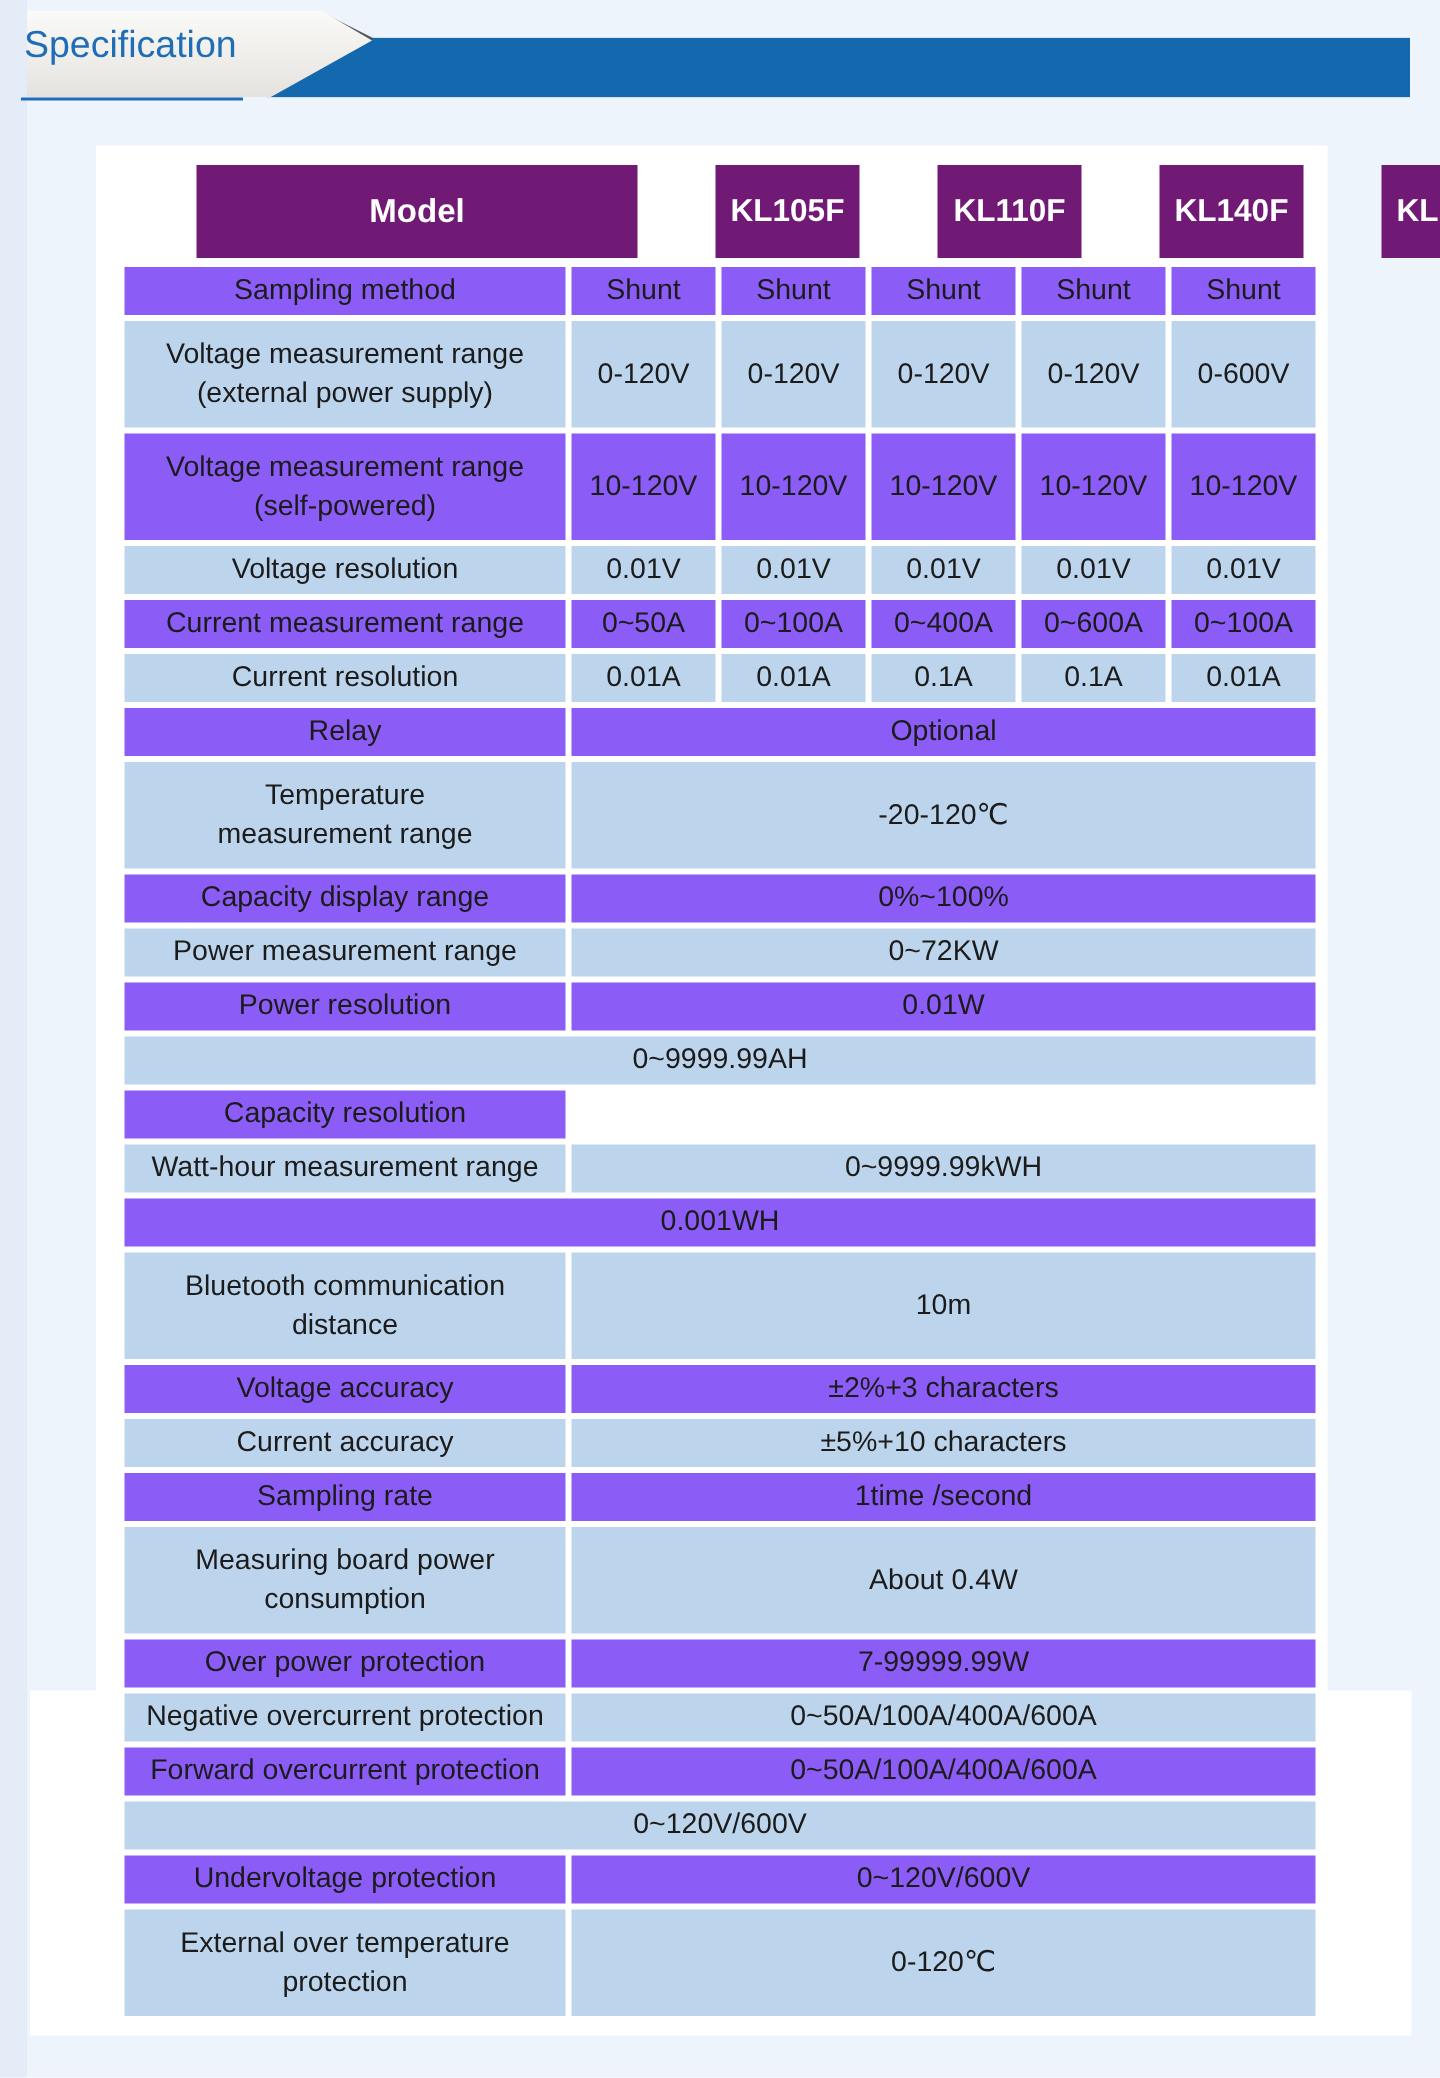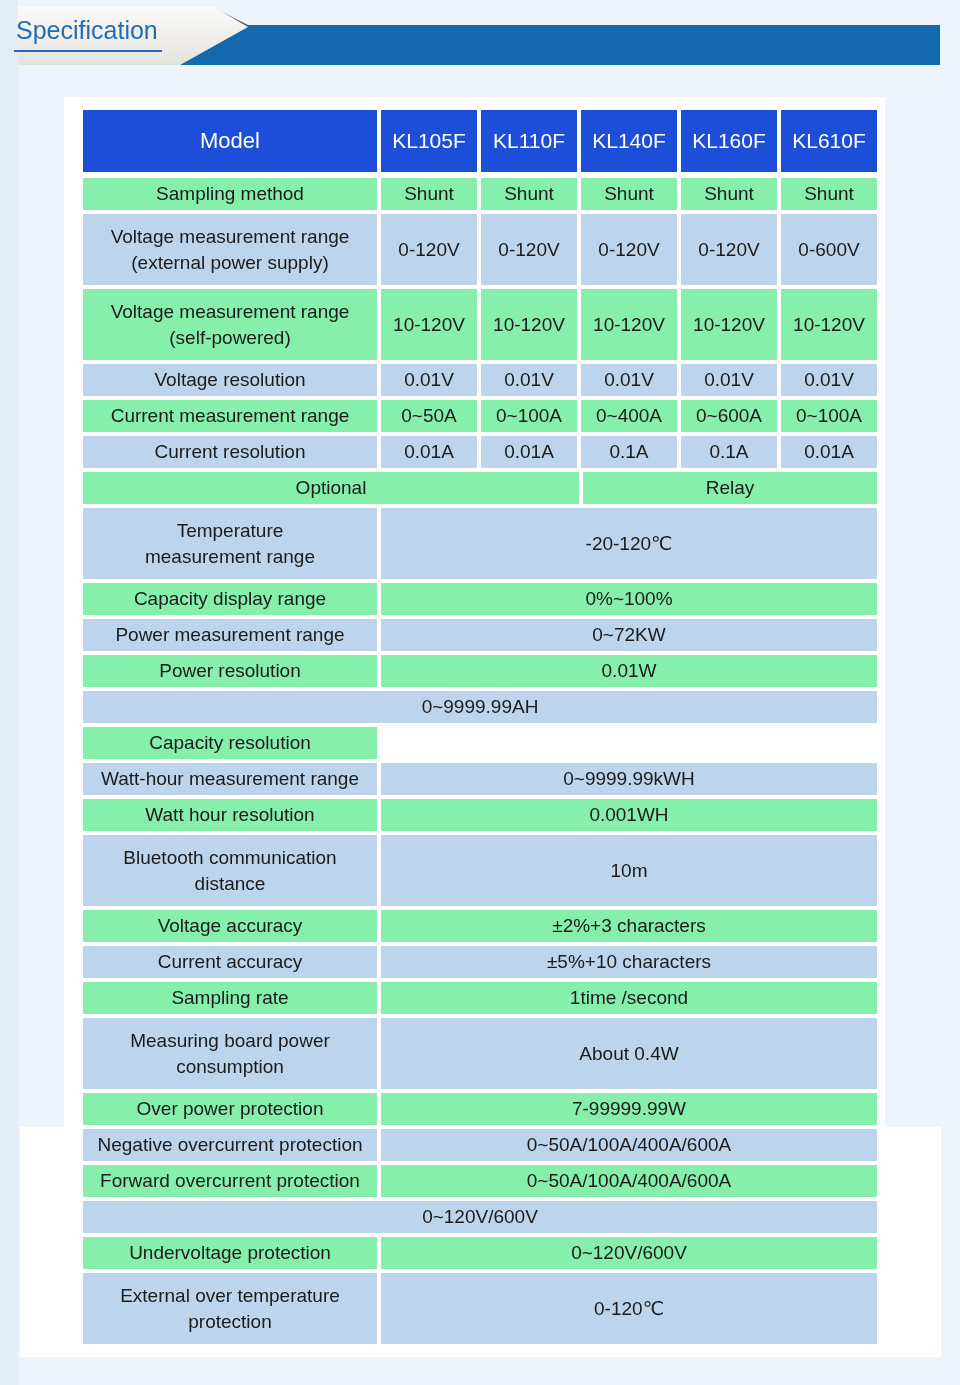--- a/index.html
+++ b/index.html
@@ -38,46 +38,47 @@
   .tab{
     position:absolute;left:18px;top:7px;width:232px;height:58px;
     background:linear-gradient(180deg,#fafaf8 0%,#eceae6 70%,#e4e2dd 100%);
     clip-path:polygon(0 0,196px 0,230px 20px,162px 58px,0 58px);
     z-index:3;
   }
   .tab-title{
     position:absolute;left:14px;top:16px;
     font-size:25px;color:#1e6db6;
     border-bottom:2px solid #1e6db6;
-    padding:0 4px 5px 2px;
+    padding:0 4px 20px 2px;
     z-index:4;
   }
   
   .spec-table{
     position:absolute;left:83px;top:110px;width:794px;z-index:5;
     display:flex;flex-direction:column;
   }
   .thead{display:flex;gap:4px;height:62px;margin-bottom:6px;}
   .hcell{
-    background:#1d4ed8;color:#ffffff;font-weight:normal;font-size:21px;
+    background:#701a75;color:#ffffff;font-weight:bold;font-size:21px;
     display:flex;align-items:center;justify-content:center;
     flex:0 0 96px;
+    margin-left:48px;
   }
   .hcell.model{flex:0 0 294px;font-size:22px;}
   .row{display:flex;gap:4px;margin-bottom:4px;height:32px;}
   .row.tall{height:71px;}
   .cell{
     display:flex;align-items:center;justify-content:center;
     text-align:center;font-size:19px;color:#1b1b1b;
     white-space:pre-line;line-height:1.32;
   }
   .cell.label{flex:0 0 294px;}
   .cell.value{flex:0 0 96px;}
   .cell.value.span{flex:1 1 auto;}
-  .row.light .cell{background:#86efac;}
+  .row.light .cell{background:#8b5cf6;}
   .row.dark .cell{background:#bdd5ec;}
 </style>
 </head>
 <body>
 
 <div class="left-shade"></div>
 <div class="card-top"></div>
 <div class="card-bottom"></div>
 
 <div class="ribbon"></div>
@@ -140,22 +141,22 @@
       </div>
       <div class="row dark">
         <div class="cell label">Current resolution</div>
         <div class="cell value">0.01A</div>
         <div class="cell value">0.01A</div>
         <div class="cell value">0.1A</div>
         <div class="cell value">0.1A</div>
         <div class="cell value">0.01A</div>
       </div>
       <div class="row light">
+        <div class="cell label">Relay</div>
         <div class="cell value span">Optional</div>
-        <div class="cell label">Relay</div>
       </div>
       <div class="row dark tall">
         <div class="cell label">Temperature
 measurement range</div>
         <div class="cell value span">-20-120℃</div>
       </div>
       <div class="row light">
         <div class="cell label">Capacity display range</div>
         <div class="cell value span">0%~100%</div>
       </div>
@@ -171,21 +172,20 @@
         <div class="cell value span">0~9999.99AH</div>
       </div>
       <div class="row light">
         <div class="cell label">Capacity resolution</div>
       </div>
       <div class="row dark">
         <div class="cell label">Watt-hour measurement range</div>
         <div class="cell value span">0~9999.99kWH</div>
       </div>
       <div class="row light">
-        <div class="cell label">Watt hour resolution</div>
         <div class="cell value span">0.001WH</div>
       </div>
       <div class="row dark tall">
         <div class="cell label">Bluetooth communication
 distance</div>
         <div class="cell value span">10m</div>
       </div>
       <div class="row light">
         <div class="cell label">Voltage accuracy</div>
         <div class="cell value span">±2%+3 characters</div>

